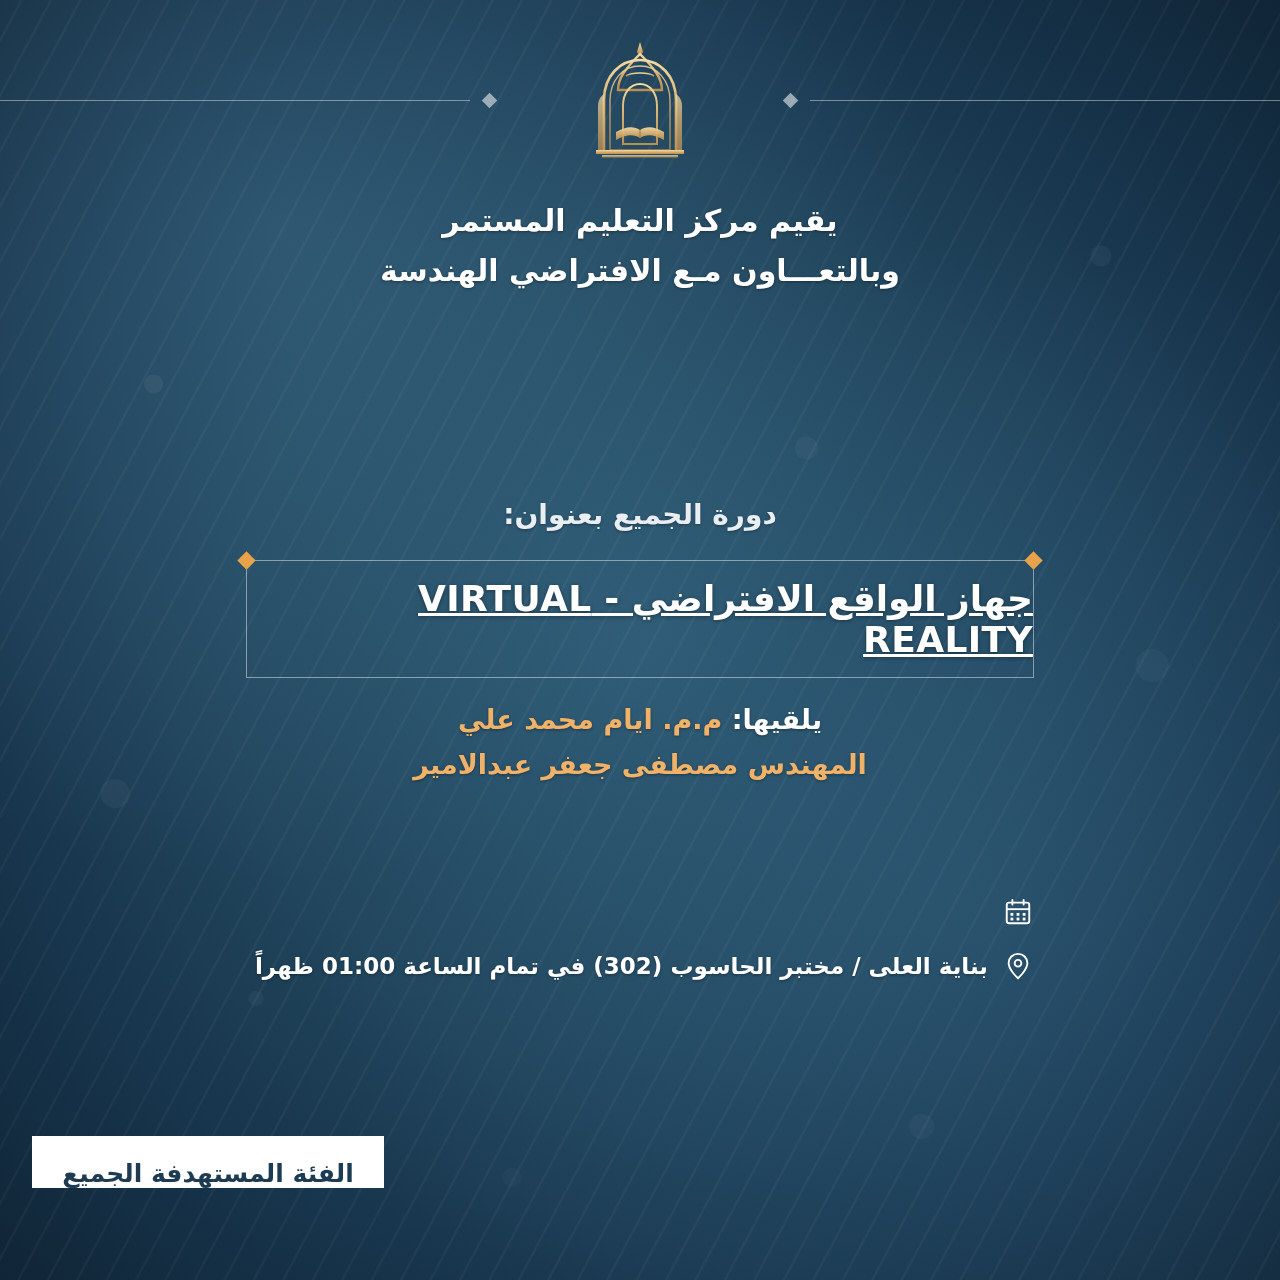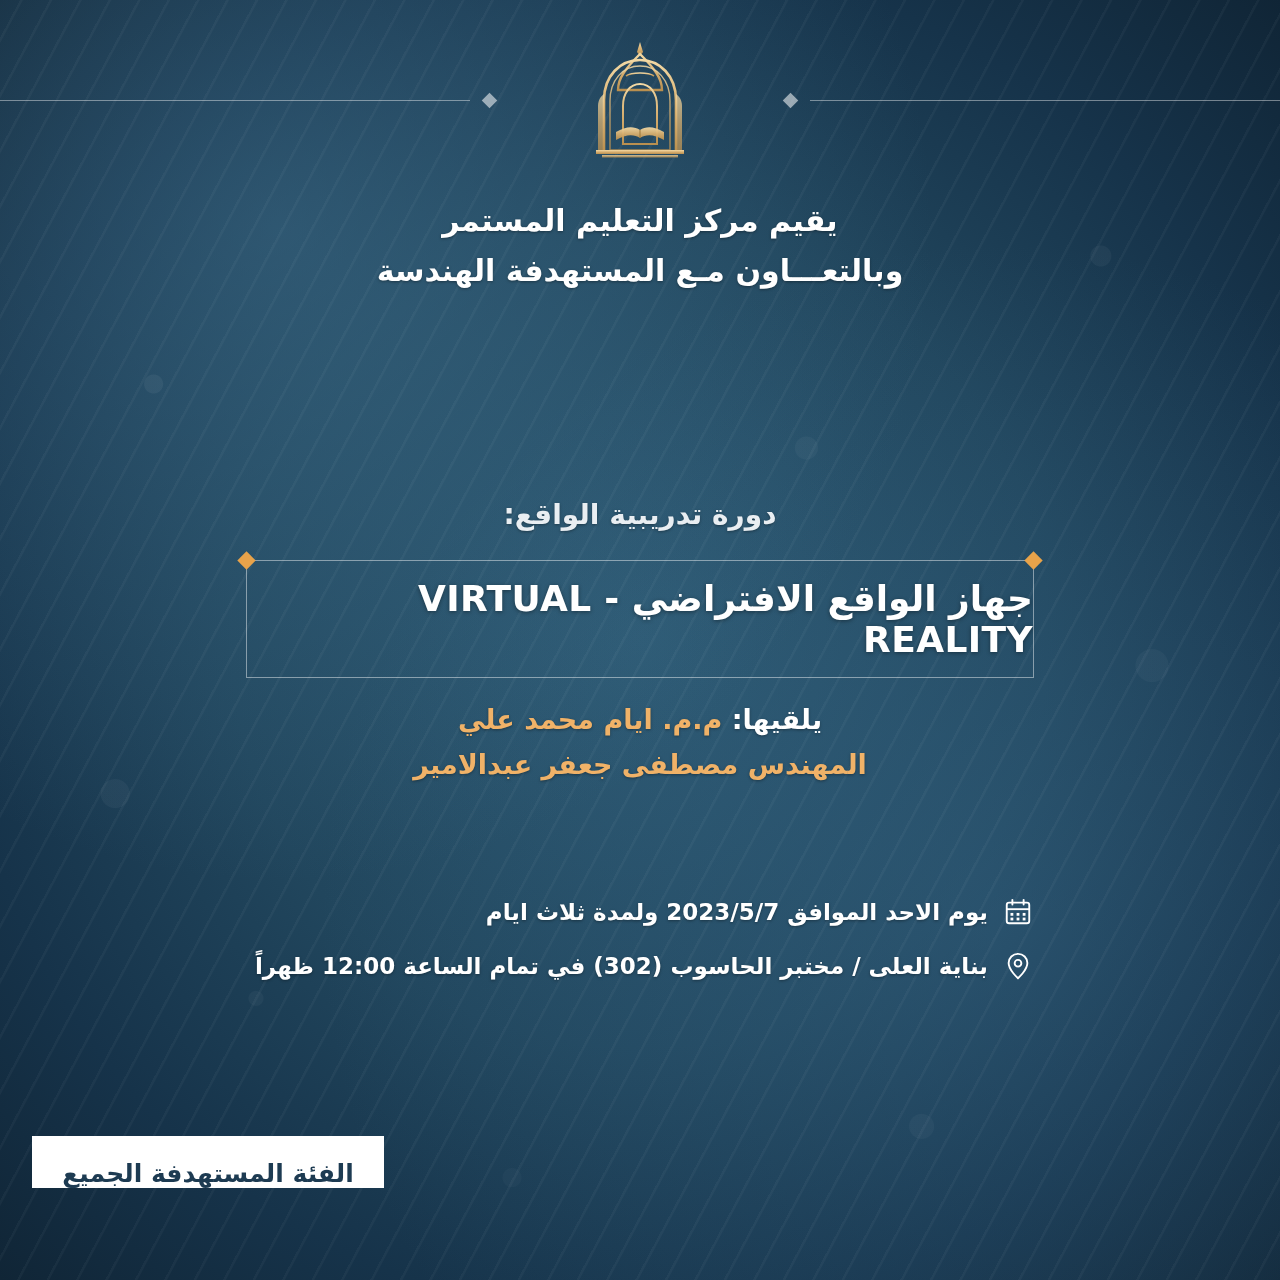--- a/index.html
+++ b/index.html
@@ -130,20 +130,21 @@
     top: -7px;
   }
   .title-box .corner.l { left: -7px; }
   .title-box .corner.r { right: -7px; }
   .title-text {
     color: #ffffff;
     font-size: 36px;
     font-weight: 700;
     letter-spacing: 0.4px;
     text-shadow: 0 1px 4px rgba(0,0,0,0.4);
+    text-decoration: underline;
   }
 
   
   .presenters {
     position: absolute;
     top: 698px;
     left: 0; right: 0;
     text-align: center;
     line-height: 1.5;
   }
@@ -247,24 +248,24 @@
           <path d="M44 36 C50 32 66 32 72 36" fill="none" stroke="url(#gold)" stroke-width="1.6"></path>
 
           <rect x="14" y="110" width="88" height="4" fill="url(#gold)"></rect>
           <rect x="20" y="115" width="76" height="2.5" fill="url(#gold)" opacity="0.8"></rect>
         </svg>
       </div>
     </div>
 
     <div class="intro">
       <div>يقيم مركز التعليم المستمر</div>
-      <div>وبالتعـــاون مـع المستهدفة الهندسة</div>
-    </div>
-
-    <div class="subtitle">دورة تدريبية الواقع:</div>
+      <div>وبالتعـــاون مـع الافتراضي الهندسة</div>
+    </div>
+
+    <div class="subtitle">دورة الجميع بعنوان:</div>
 
     <div class="title-box">
       <span class="corner l"></span>
       <span class="corner r"></span>
       <div class="title-text">جهاز الواقع الافتراضي - VIRTUAL REALITY</div>
     </div>
 
     <div class="presenters">
       <div class="presenter-line">
         <span class="lead">يلقيها:</span>
@@ -285,31 +286,30 @@
             <g fill="#ffffff">
               <rect x="8" y="17" width="3" height="3"></rect>
               <rect x="14.5" y="17" width="3" height="3"></rect>
               <rect x="21" y="17" width="3" height="3"></rect>
               <rect x="8" y="22" width="3" height="3"></rect>
               <rect x="14.5" y="22" width="3" height="3"></rect>
               <rect x="21" y="22" width="3" height="3"></rect>
             </g>
           </svg>
         </div>
-        <div class="detail-text">يوم الاحد الموافق 2023/5/7 ولمدة ثلاث ايام</div>
       </div>
 
       <div class="detail-row">
         <div class="detail-icon">
           <svg viewBox="0 0 32 32" width="30" height="30" aria-hidden="true">
             <path d="M16 3 C10.5 3 6 7.4 6 12.9 C6 20.4 16 29 16 29 C16 29 26 20.4 26 12.9 C26 7.4 21.5 3 16 3 Z" fill="none" stroke="#ffffff" stroke-width="2"></path>
             <circle cx="16" cy="13" r="3.6" fill="none" stroke="#ffffff" stroke-width="2"></circle>
           </svg>
         </div>
-        <div class="detail-text">بناية العلى / مختبر الحاسوب (302)  في تمام الساعة 12:00 ظهراً</div>
+        <div class="detail-text">بناية العلى / مختبر الحاسوب (302)  في تمام الساعة 01:00 ظهراً</div>
       </div>
 
     </div>
 
     <div class="audience">
       <span>الفئة المستهدفة الجميع</span>
     </div>
 
   </div>
 </div>

